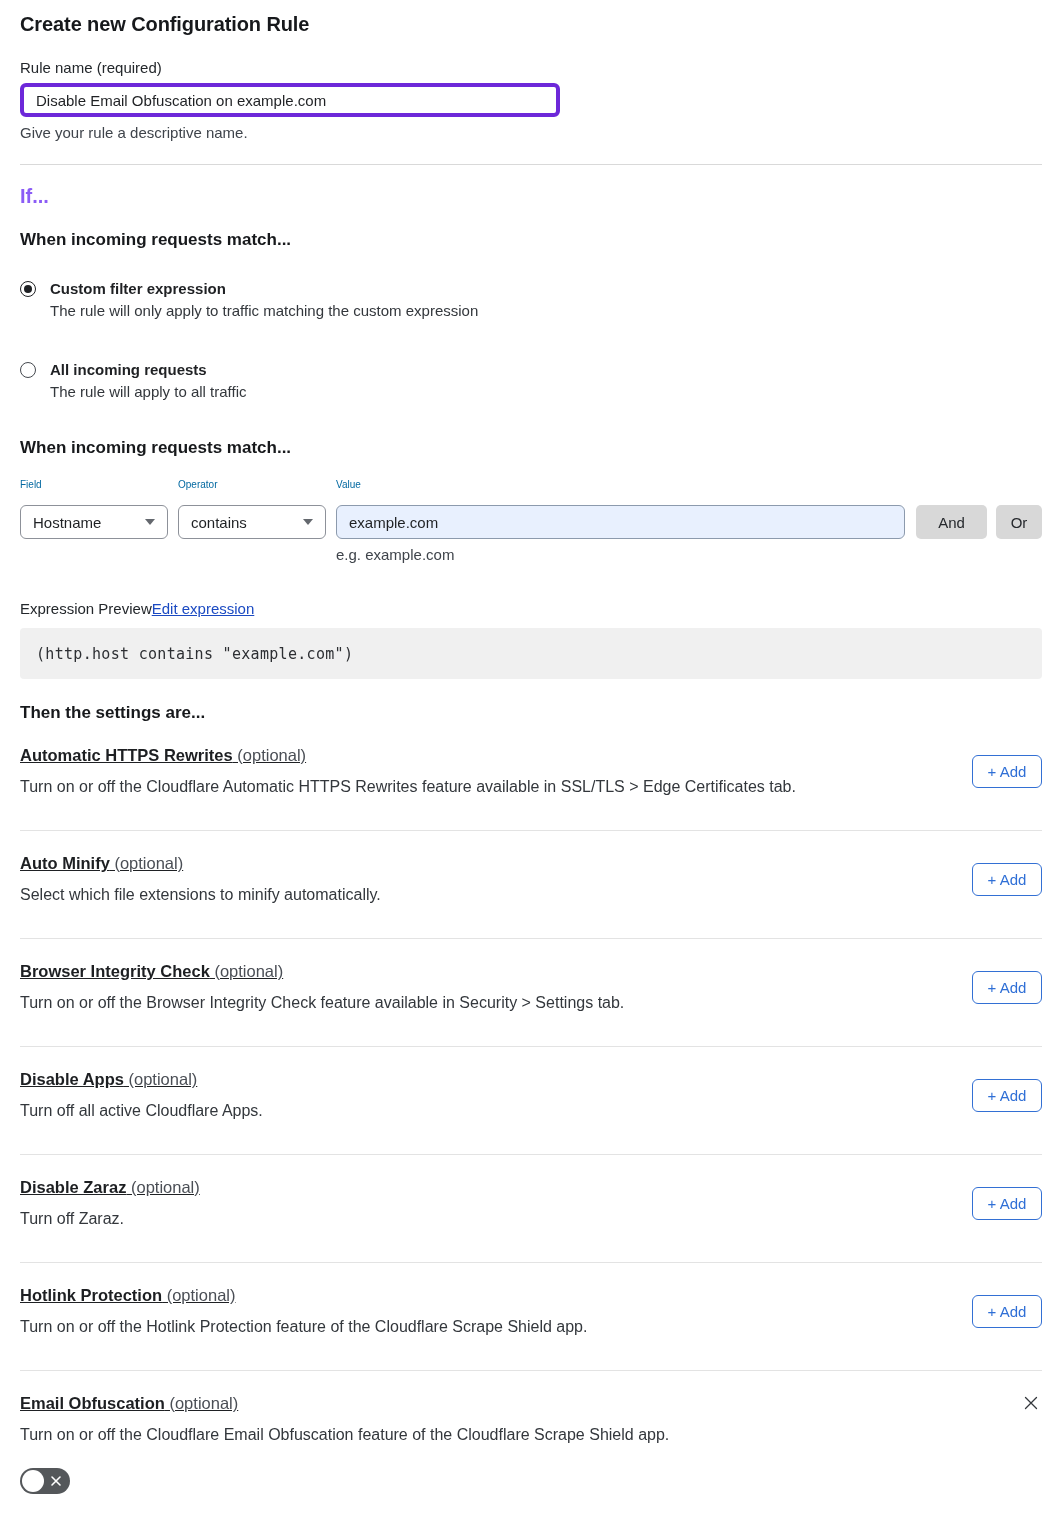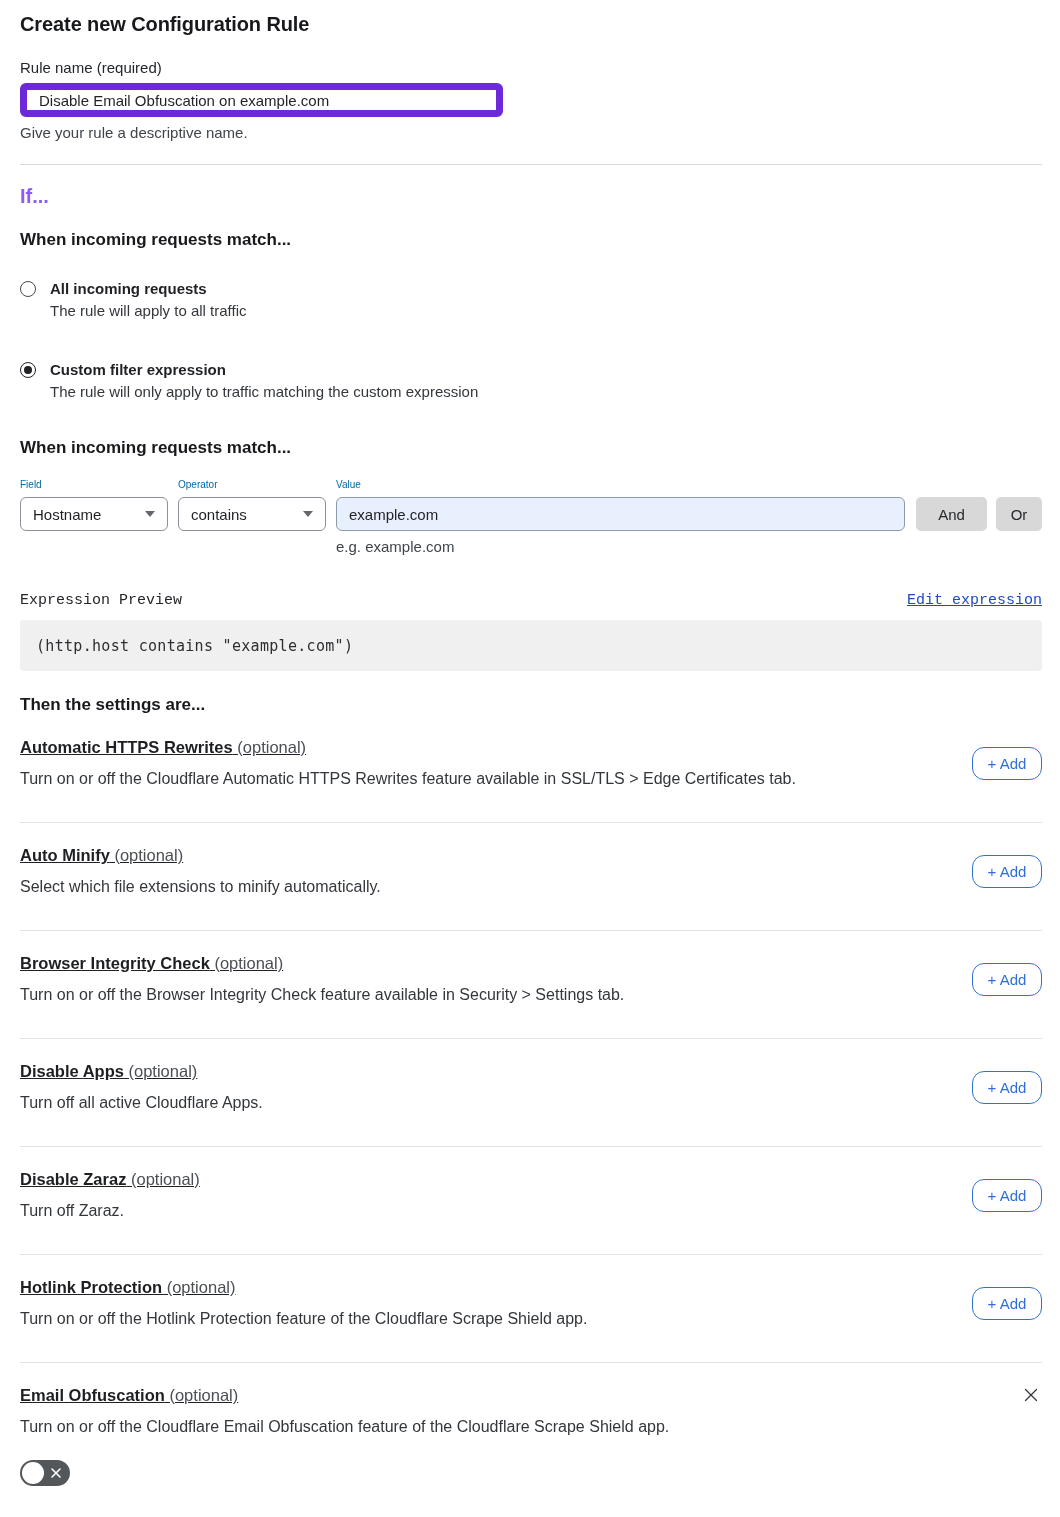--- a/index.html
+++ b/index.html
@@ -9,22 +9,22 @@
     font-family: "Liberation Sans", "DejaVu Sans", sans-serif;
     color: #1f2124;
     -webkit-font-smoothing: antialiased;
   }
   .container { padding: 13px 18px 30px 20px; }
 
   
   .page-title { font-size: 20px; font-weight: 700; color: #17191c; letter-spacing: -0.1px; }
   .form-label { margin-top: 23px; font-size: 15px; color: #23272b; }
   .text-input {
-    display: block; margin-top: 7px; width: 483px; height: 34px;
-    border: 7px solid #6d28d9; border-radius: 6px; padding: 0 12px;
+    display: block; margin-top: 7px; width: 540px; height: 34px;
+    border: 4px solid #6d28d9; border-radius: 6px; padding: 0 12px;
     font-size: 15px; font-family: inherit; color: #1f2124; outline: none; background: #fff;
   }
   .helper { margin-top: 7px; font-size: 15px; color: #3f444b; }
   .divider { border: none; border-top: 1px solid #d9d9d9; margin-top: 23px; }
 
   
   .h-if { margin-top: 20px; font-size: 20px; font-weight: 700; color: #8b5cf6; }
   .h-match { margin-top: 22px; font-size: 17px; font-weight: 700; color: #17191c; }
 
   .radio-option { margin-top: 30px; display: flex; gap: 14px; cursor: pointer; }
@@ -39,21 +39,21 @@
     width: 8px; height: 8px; border-radius: 50%; background: #1f2124;
     transform: translate(-50%, -50%);
   }
   .radio-texts .radio-label { font-size: 15px; font-weight: 700; color: #1f2124; }
   .radio-texts .radio-desc { margin-top: 5px; font-size: 15px; color: #33373c; }
 
   
   .filter-labels { margin-top: 38px; display: flex; font-size: 10px; color: #0369a1; }
   .filter-labels .fl-field { width: 158px; }
   .filter-labels .fl-operator { width: 158px; }
-  .filter-row { margin-top: 7px; display: flex; align-items: stretch; }
+  .filter-row { margin-top: 15px; display: flex; align-items: stretch; }
   .select {
     width: 148px; height: 34px; border: 1px solid #8d9199; border-radius: 6px;
     background: #fff; display: flex; align-items: center; justify-content: space-between;
     padding: 0 12px; font-size: 15px; color: #1f2124; cursor: pointer; margin-right: 10px;
   }
   .chevron {
     width: 0; height: 0; border-left: 5px solid transparent;
     border-right: 5px solid transparent; border-top: 6px solid #64686e;
   }
   .value-input {
@@ -63,21 +63,21 @@
   }
   .andor-btn {
     height: 34px; border: none; border-radius: 5px; background: #d8d8d8;
     color: #26292d; font-size: 15px; font-family: inherit; cursor: pointer;
   }
   .and-btn { width: 71px; margin-left: 11px; }
   .or-btn { width: 46px; margin-left: 9px; }
   .value-hint { margin-top: 7px; margin-left: 316px; font-size: 15px; color: #3f444b; }
 
   
-  .expr-header { margin-top: 37px; display: flex; justify-content: space-between; align-items: baseline; font-family: Liberation Mono, monospace; }
+  .expr-header { margin-top: 37px; display: flex; align-items: baseline; }
   .expr-label { font-size: 15px; color: #23272b; }
   .expr-edit { font-size: 15px; color: #1b4ac2; text-decoration: underline; cursor: pointer; }
   .code-box {
     margin-top: 11px; background: #f0f0f0; border-radius: 4px; height: 51px;
     display: flex; align-items: center; padding: 0 16px;
     font-family: "DejaVu Sans Mono", "Liberation Mono", monospace;
     font-size: 15px; color: #2d2f33; letter-spacing: 0.3px;
   }
 
   
@@ -85,21 +85,21 @@
   .setting-row {
     display: flex; justify-content: space-between; align-items: flex-start;
     padding: 23px 0 34px; border-bottom: 1px solid #e3e3e3; position: relative;
   }
   .setting-title-line { font-size: 16.5px; text-decoration: underline; }
   .setting-title { font-weight: 700; color: #1d1f22; }
   .optional { color: #4a4e55; font-weight: 400; }
   .setting-desc { margin-top: 13px; font-size: 16px; color: #33373c; }
   .add-btn {
     flex: 0 0 auto; width: 70px; height: 33px; margin-top: 9px;
-    background: #fff; border: 1px solid #3370d4; border-radius: 12px;
+    background: #fff; border: 1px solid #3370d4; border-radius: 6px;
     color: #2f6fd6; font-size: 15px; font-family: inherit; cursor: pointer;
   }
   .setting-row.last { border-bottom: none; display: block; }
   .close-btn {
     position: absolute; right: 2px; top: 24px; width: 18px; height: 18px;
     background: none; border: none; cursor: pointer; padding: 0;
   }
 
   
   .toggle {
@@ -120,34 +120,34 @@
   <h1 class="page-title">Create new Configuration Rule</h1>
 
   <div class="form-label">Rule name (required)</div>
   <input class="text-input" type="text" value="Disable Email Obfuscation on example.com" style="">
   <div class="helper">Give your rule a descriptive name.</div>
 
   <hr class="divider">
 
   <h2 class="h-if">If...</h2>
   <h3 class="h-match">When incoming requests match...</h3>
+
+  <div class="radio-option">
+    <span class="radio checked"></span>
+    <span class="radio-texts">
+      <span class="radio-label" style="display:block">Custom filter expression</span>
+      <span class="radio-desc" style="display:block">The rule will only apply to traffic matching the custom expression</span>
+    </span>
+  </div>
 
   <div class="radio-option">
     <span class="radio"></span>
     <span class="radio-texts">
       <span class="radio-label" style="display:block">All incoming requests</span>
       <span class="radio-desc" style="display:block">The rule will apply to all traffic</span>
-    </span>
-  </div>
-
-  <div class="radio-option">
-    <span class="radio checked"></span>
-    <span class="radio-texts">
-      <span class="radio-label" style="display:block">Custom filter expression</span>
-      <span class="radio-desc" style="display:block">The rule will only apply to traffic matching the custom expression</span>
     </span>
   </div>
 
   <h3 class="h-match filter-heading" style="margin-top:38px;">When incoming requests match...</h3>
 
   <div class="filter-labels" style="margin-top:21px;">
     <span class="fl-field">Field</span>
     <span class="fl-operator">Operator</span>
     <span class="fl-value">Value</span>
   </div>

